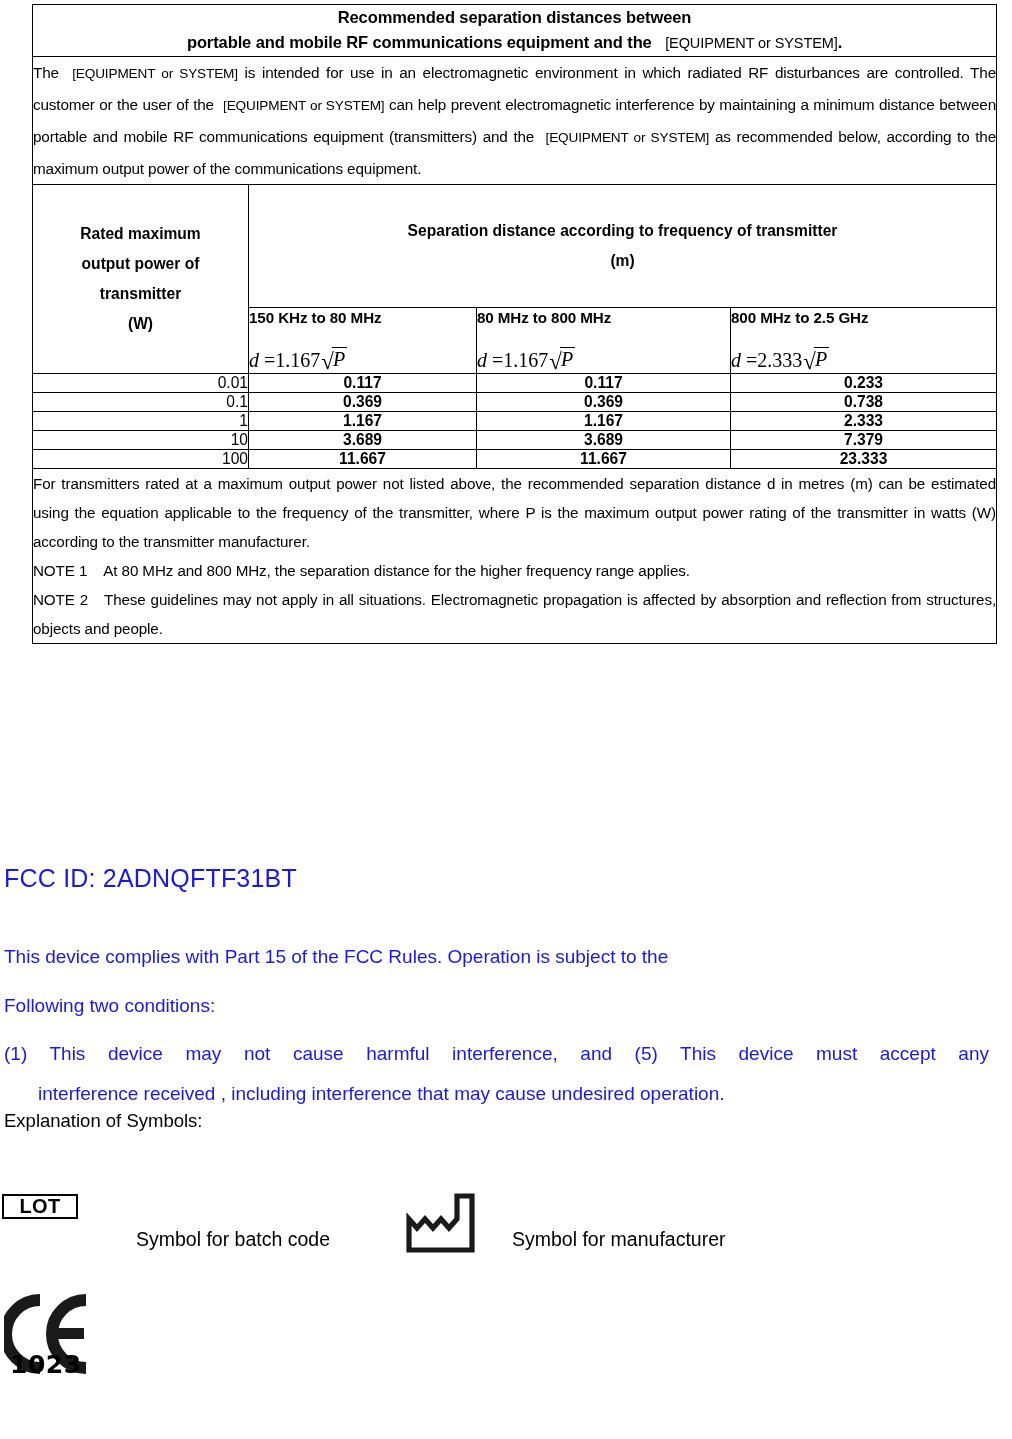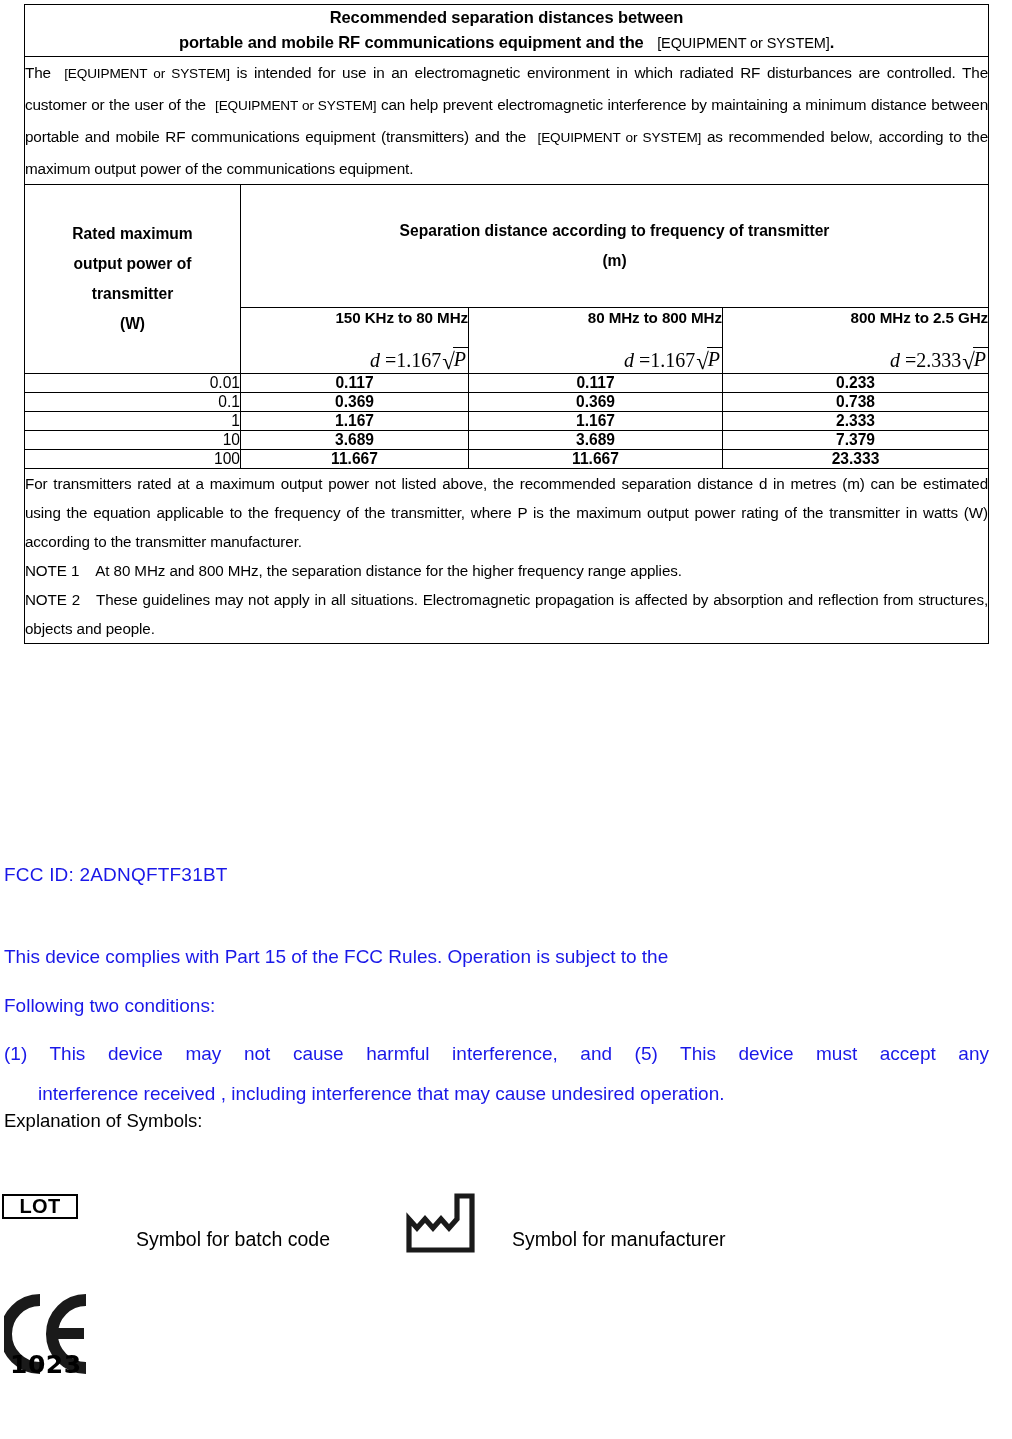--- a/index.html
+++ b/index.html
@@ -18,21 +18,21 @@
   .page {
     position: absolute;
     left: 0; top: 0;
     width: 1012px;
     height: 1439px;
   }
 
   
   .emc-table {
     position: absolute;
-    left: 24px;
+    left: 32px;
     top: 4px;
     width: 964px;
     border-collapse: collapse;
     table-layout: fixed;
   }
   .emc-table td {
     border: 1.6px solid #000;
     padding: 0;
     vertical-align: middle;
   }
@@ -82,21 +82,21 @@
     vertical-align: top;
     padding: 8px 6px 6px 6px;
   }
   .col-head-right .l {
     font-size: 15.6px;
     font-weight: bold;
     line-height: 30px;
   }
 
   .freq-cell {
-    text-align: right;
+    text-align: left;
     padding: 9px 4px 12px 4px;
   }
   .freq-label {
     font-size: 15.2px;
     font-weight: bold;
     line-height: 20px;
     letter-spacing: -0.1px;
   }
   .formula {
     margin-top: 19px;
@@ -160,21 +160,21 @@
   .note-gap { display: inline-block; width: 16px; }
 
   
   .blue {
     color: #1a18e8;
   }
   .fcc-id {
     position: absolute;
     left: 4px;
     top: 864px;
-    font-size: 19px;
+    font-size: 25px;
     letter-spacing: 0.2px;
   }
   .fcc-l1 {
     position: absolute;
     left: 4px;
     top: 946px;
     font-size: 19px;
   }
   .fcc-l2 {
     position: absolute;

